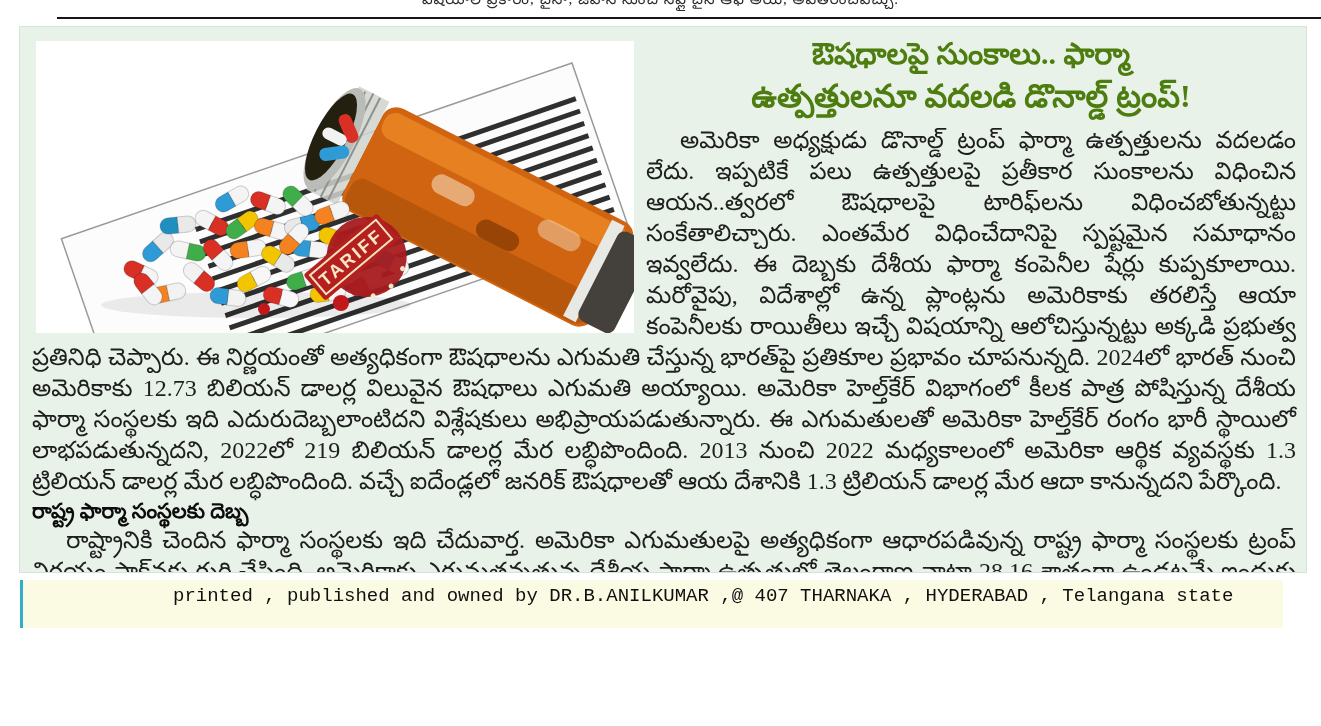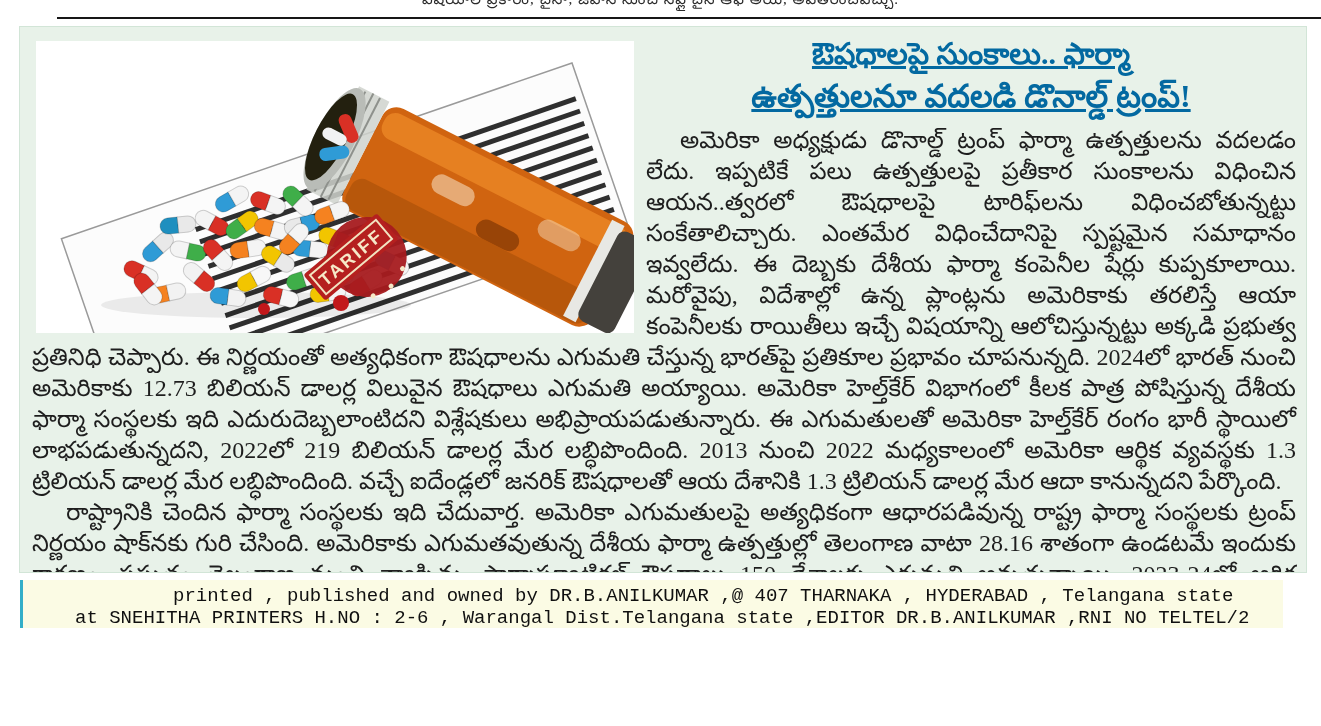--- a/index.html
+++ b/index.html
@@ -228,25 +228,25 @@
         <circle cx="-8" cy="44" r="2.5" fill="#f6e9c8"></circle>
           <circle cx="12" cy="48" r="2.5" fill="#f6e9c8"></circle>
         <circle cx="32" cy="42" r="2.5" fill="#f6e9c8"></circle>
         <rect x="-48" y="-17" width="96" height="34" rx="3" fill="#b5201f"></rect>
         <rect x="-43" y="-12.5" width="86" height="25" fill="none" stroke="#f2e3c0" stroke-width="2"></rect>
         <text x="0" y="6.5" text-anchor="middle" font-family="Liberation Sans, sans-serif" font-weight="bold" font-size="18" letter-spacing="2.5" fill="#f6e9c8">TARIFF</text>
       </g>
     </svg>
   </div>
 
-  <div class="headline" style="color:#0369a1;text-decoration:underline;">
+  <div class="headline" style="color:#4d7c0f;">
     <div class="headline-l1">ఔషధాలపై సుంకాలు.. ఫార్మా</div>
     <div class="headline-l2">ఉత్పత్తులనూ వదలడి డొనాల్డ్ ట్రంప్!</div>
   </div>
 
   <p class="lead">అమెరికా అధ్యక్షుడు డొనాల్డ్ ట్రంప్ ఫార్మా ఉత్పత్తులను వదలడం లేదు. ఇప్పటికే పలు ఉత్పత్తులపై ప్రతీకార సుంకాలను విధించిన ఆయన..త్వరలో ఔషధాలపై టారిఫ్‌లను విధించబోతున్నట్టు సంకేతాలిచ్చారు. ఎంతమేర విధించేదానిపై స్పష్టమైన సమాధానం ఇవ్వలేదు. ఈ దెబ్బకు దేశీయ ఫార్మా కంపెనీల షేర్లు కుప్పకూలాయి. మరోవైపు, విదేశాల్లో ఉన్న ప్లాంట్లను అమెరికాకు తరలిస్తే ఆయా కంపెనీలకు రాయితీలు ఇచ్చే విషయాన్ని ఆలోచిస్తున్నట్టు అక్కడి ప్రభుత్వ ప్రతినిధి చెప్పారు. ఈ నిర్ణయంతో అత్యధికంగా ఔషధాలను ఎగుమతి చేస్తున్న భారత్‌పై ప్రతికూల ప్రభావం చూపనున్నది. 2024లో భారత్ నుంచి అమెరికాకు 12.73 బిలియన్ డాలర్ల విలువైన ఔషధాలు ఎగుమతి అయ్యాయి. అమెరికా హెల్త్‌కేర్ విభాగంలో కీలక పాత్ర పోషిస్తున్న దేశీయ ఫార్మా సంస్థలకు ఇది ఎదురుదెబ్బలాంటిదని విశ్లేషకులు అభిప్రాయపడుతున్నారు. ఈ ఎగుమతులతో అమెరికా హెల్త్‌కేర్ రంగం భారీ స్థాయిలో లాభపడుతున్నదని, 2022లో 219 బిలియన్ డాలర్ల మేర లబ్ధిపొందింది. 2013 నుంచి 2022 మధ్యకాలంలో అమెరికా ఆర్థిక వ్యవస్థకు 1.3 ట్రిలియన్ డాలర్ల మేర లబ్ధిపొందింది. వచ్చే ఐదేండ్లలో జనరిక్ ఔషధాలతో ఆయ దేశానికి 1.3 ట్రిలియన్ డాలర్ల మేర ఆదా కానున్నదని పేర్కొంది.</p>
+  <h3 class="subhead">రాష్ట్ర ఫార్మా సంస్థలకు దెబ్బ</h3>
   <p class="body2">రాష్ట్రానికి చెందిన ఫార్మా సంస్థలకు ఇది చేదువార్త. అమెరికా ఎగుమతులపై అత్యధికంగా ఆధారపడివున్న రాష్ట్ర ఫార్మా సంస్థలకు ట్రంప్ నిర్ణయం షాక్‌నకు గురి చేసింది. అమెరికాకు ఎగుమతవుతున్న దేశీయ ఫార్మా ఉత్పత్తుల్లో తెలంగాణ వాటా 28.16 శాతంగా ఉండటమే ఇందుకు కారణం. ప్రస్తుతం తెలంగాణ నుంచి వ్యాక్సిన్లు, ఫార్మాస్యూటికల్ ఔషధాలు 150 దేశాలకు ఎగుమతి అవుతున్నాయి. 2023-24లో ఆర్థిక సంవత్సరంలో తెలంగాణ నుంచి రూ.36,893 కోట్ల విలువైన ఔషధాలు ఎగుమతి అయ్యాయి. మొత్తం దేశీయ ఎగుమతుల్లో రూ.1,16,182 కోట్ల ఎగుమతుల్లో వీటి వాటా 32 శాతంగా ఉన్నది. ఔషధాల దిగుమతులపై భారీ సుంకాలను విధించే ప్రణాళికలను అమెరికా అధ్యక్షుడు ట్రంప్ పునరుద్ఘాటించడంతో ఫార్మా సూచీలు తీవ్ర ఒత్తిడిని ఎదుర్కొన్నాయని మోతీలాల్ ఫైనాన్షియల్ సర్వీసెస్ హెడ్ సిద్ధార్థ తెలిపారు. దీంతో బ్లూ జెట్ హెల్త్‌కేర్ షేరు అత్యధికంగా 10 శాతం నష్టపోగా..మార్క్సన్స్ ఫార్మా షేరు 6.69 శాతం, వొకార్డ్ 5.14 శాతం, గ్లెన్‌మార్క్ ఫార్మాస్యూటికల్స్ 4.35 శాతం, అరబిందో ఫార్మా 3.54 శాతం చొప్పున పతనం చెందాయి. వీటితోపాటు లుపిన్ 3.09 శాతం, గ్లాండ్ ఫార్మా 2.27 శాతం, సన్ ఫార్మా 2.18 శాతం, డాక్టర్ రెడ్డీస్ 1.20 శాతం నష్టపోయాయి.</p>
 </div>
 
 <div class="imprint">
   <div class="imprint-line1">printed , published and owned by DR.B.ANILKUMAR ,@ 407 THARNAKA , HYDERABAD , Telangana state</div>
-  <div class="imprint-line2">at SNEHITHA PRINTERS H.NO : 2-6 , Warangal Dist.Telangana state ,EDITOR DR.B.ANILKUMAR ,RNI NO TELTEL/2</div>
 </div>
 
 </body></html>

